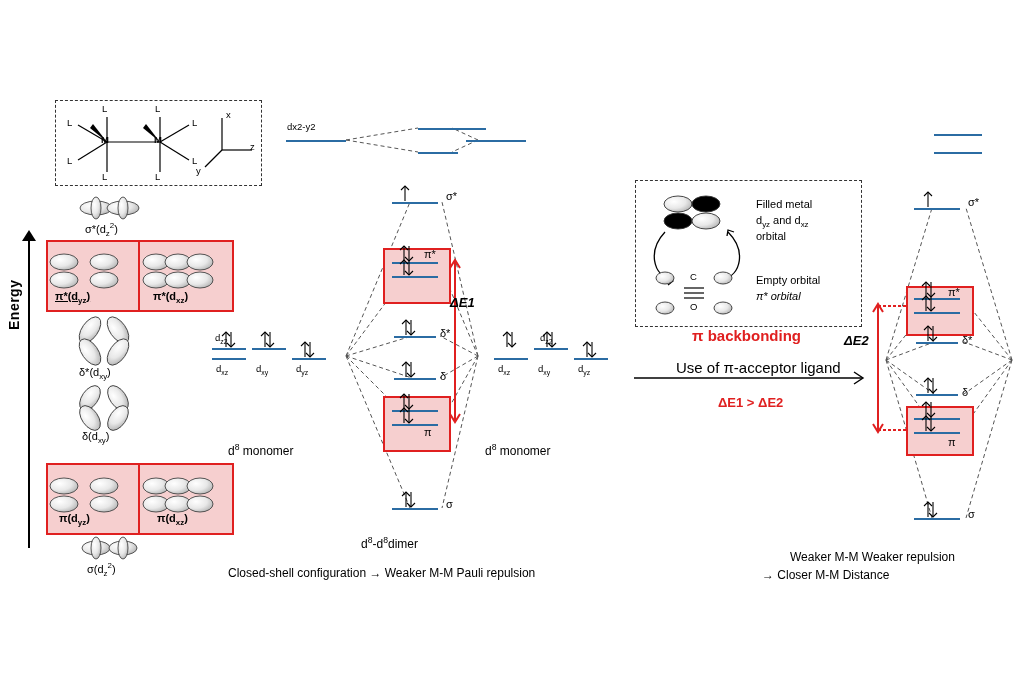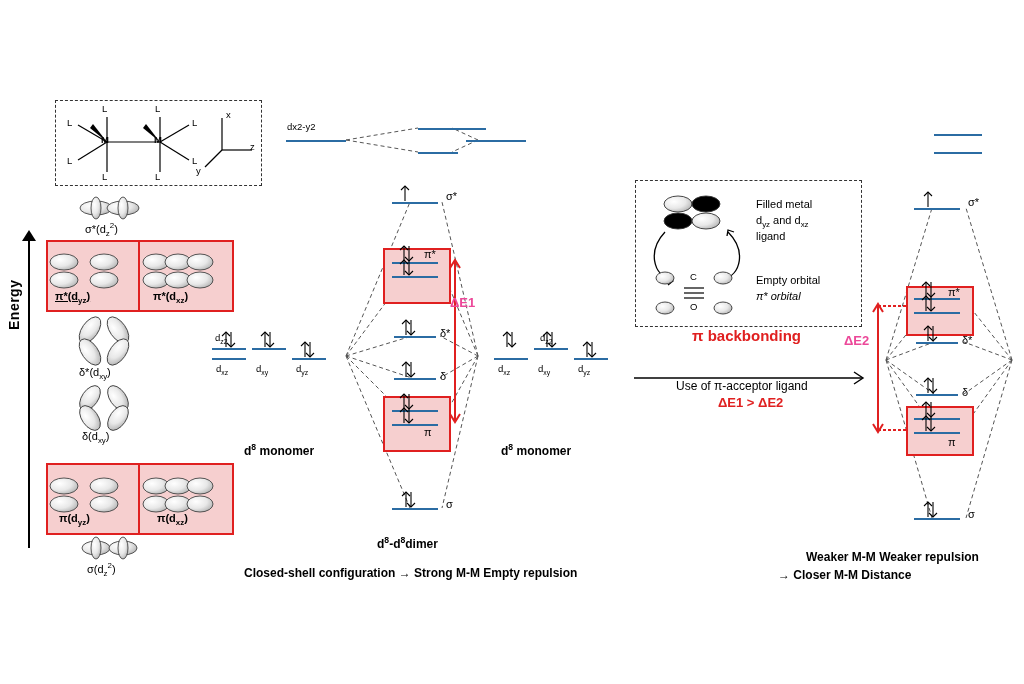--- a/index.html
+++ b/index.html
@@ -8,32 +8,32 @@
     background:#ffffff;
     font-family:"Liberation Sans", sans-serif;
     position:relative;
     overflow:hidden;
     color:#000;
   }
   .canvas{position:absolute;left:0;top:0;width:1024px;height:684px;}
   .lbl{position:absolute;font-size:11px;line-height:1.1;white-space:nowrap;}
   .lbl.small{font-size:9.5px;}
   .bold{font-weight:bold;}
-  .red{color:#ec4899;}
+  .red{color:#000000;font-style:italic;}
   .redbold{color:#e02020;font-weight:bold;}
   .box-red{position:absolute;border:2px solid #e02020;background:#f6cfcf;}
   .box-dash{position:absolute;border:1.5px dashed #333;background:transparent;}
   .lvl{position:absolute;height:0;border-top:2px solid #2b6ca3;}
   .energy-axis{position:absolute;left:28px;top:238px;width:2px;height:310px;background:#000;}
   .energy-arrow{position:absolute;left:22px;top:230px;width:0;height:0;
     border-left:7px solid transparent;border-right:7px solid transparent;border-bottom:11px solid #000;}
   .energy-text{position:absolute;left:6px;top:330px;transform:rotate(-90deg);transform-origin:left top;
     font-size:14px;font-weight:bold;letter-spacing:0.5px;}
   svg{position:absolute;left:0;top:0;overflow:visible;}
-  .cap{font-size:12px;font-weight:bold;margin-left:16px;}
+  .cap{font-size:12px;font-weight:normal;}
   sub{font-size:0.72em;}
   sup{font-size:0.72em;}
 </style>
 </head>
 <body>
 
 <div class="canvas">
 
   <div class="energy-arrow"></div>
   <div class="energy-axis"></div>
@@ -316,21 +316,21 @@
         <polyline points="588,353 592,357 596,353"></polyline>
     </g>
   </svg>
 
   <div class="lbl small" style="left:540px;top:333px;">d<sub>z2</sub></div>
   <div class="lbl small" style="left:498px;top:364px;">d<sub>xz</sub></div>
   <div class="lbl small" style="left:538px;top:364px;">d<sub>xy</sub></div>
   <div class="lbl small" style="left:578px;top:364px;">d<sub>yz</sub></div>
   <div class="cap" style="position:absolute;left:485px;top:442px;">d<sup>8</sup> monomer</div>
 
-  <div class="cap" style="position:absolute;left:228px;top:566px;">Closed-shell configuration → Strong M-M Empty repulsion</div>
+  <div class="cap" style="position:absolute;left:228px;top:566px;">Closed-shell configuration → Weaker M-M Pauli repulsion</div>
 
   <div class="box-dash" style="left:635px;top:180px;width:225px;height:145px;"></div>
 
   <svg width="1024" height="684">
 
     <g stroke="#333" stroke-width="0.9">
       <ellipse cx="678" cy="204" rx="14" ry="8" fill="url(#lobeGrad)"></ellipse>
       <ellipse cx="678" cy="221" rx="14" ry="8" fill="#000"></ellipse>
       <ellipse cx="706" cy="204" rx="14" ry="8" fill="#000"></ellipse>
       <ellipse cx="706" cy="221" rx="14" ry="8" fill="url(#lobeGrad)"></ellipse>
@@ -354,32 +354,32 @@
       <line x1="684" y1="293" x2="704" y2="293"></line>
       <line x1="684" y1="298" x2="704" y2="298"></line>
     </g>
   </svg>
 
   <div class="lbl small" style="left:690px;top:272px;">C</div>
   <div class="lbl small" style="left:690px;top:302px;">O</div>
 
   <div class="lbl" style="left:756px;top:198px;">Filled metal</div>
   <div class="lbl" style="left:756px;top:214px;">d<sub>yz</sub> and d<sub>xz</sub></div>
-  <div class="lbl" style="left:756px;top:230px;">ligand</div>
+  <div class="lbl" style="left:756px;top:230px;">orbital</div>
   <div class="lbl" style="left:756px;top:274px;">Empty orbital</div>
   <div class="lbl" style="left:756px;top:290px;font-style:italic;">π* orbital</div>
   <div class="lbl redbold" style="left:692px;top:328px;font-size:15px;">π backbonding</div>
 
   <svg width="1024" height="684">
     <g stroke="#000" stroke-width="1.4" fill="none">
       <line x1="634" y1="378" x2="862" y2="378"></line>
       <polyline points="854,372 863,378 854,384"></polyline>
     </g>
   </svg>
-  <div class="lbl" style="left:676px;top:380px;font-size:12px;">Use of π-acceptor ligand</div>
+  <div class="lbl" style="left:676px;top:360px;font-size:15px;">Use of π-acceptor ligand</div>
   <div class="lbl redbold" style="left:718px;top:396px;font-size:13px;">ΔE1 &gt; ΔE2</div>
 
   <svg width="1024" height="684">
     <g stroke="#555" stroke-width="1" stroke-dasharray="4,3" fill="none">
       <line x1="886" y1="360" x2="932" y2="208"></line>
       <line x1="886" y1="360" x2="932" y2="302"></line>
       <line x1="886" y1="360" x2="934" y2="342"></line>
       <line x1="886" y1="360" x2="934" y2="394"></line>
       <line x1="886" y1="360" x2="932" y2="424"></line>
       <line x1="886" y1="360" x2="932" y2="518"></line>

